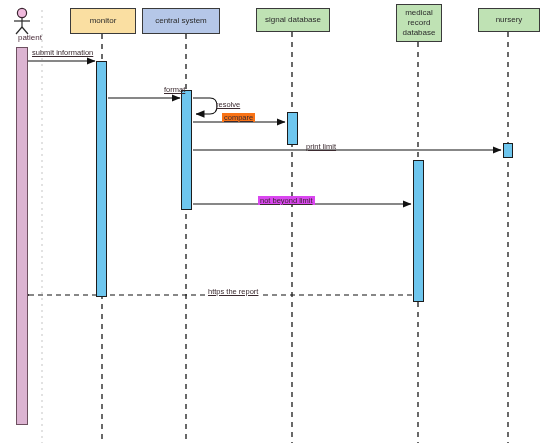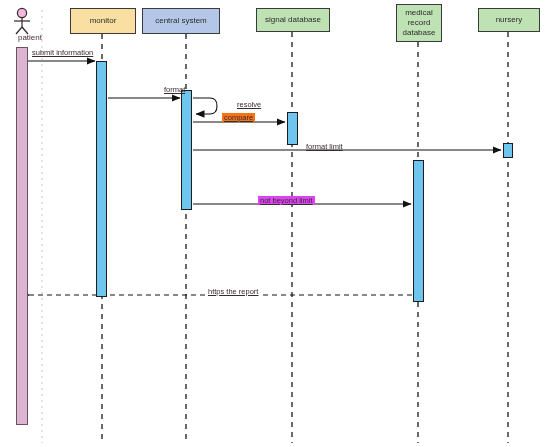--- a/index.html
+++ b/index.html
@@ -161,20 +161,20 @@
 
   <div class="activation patient-bar" style="left:16px; top:47px; width:12px; height:378px;"></div>
   <div class="activation" style="left:96px; top:61px; width:11px; height:236px;"></div>
   <div class="activation" style="left:181px; top:90px; width:11px; height:120px;"></div>
   <div class="activation" style="left:287px; top:112px; width:11px; height:33px;"></div>
   <div class="activation" style="left:413px; top:160px; width:11px; height:142px;"></div>
   <div class="activation" style="left:503px; top:143px; width:10px; height:15px;"></div>
 
   <div class="msg-label" style="left:32px; top:48px;">submit information</div>
   <div class="msg-label" style="left:129px; top:85px;margin-left:35px;">format</div>
-  <div class="msg-label" style="left:237px; top:100px;">resolve</div>
+  <div class="msg-label" style="left:216px; top:100px;">resolve</div>
   <div class="msg-label" style="left:222px; top:113px; background:#f97316; padding:0 2px;">compare</div>
-  <div class="msg-label" style="left:306px; top:142px;">format limit</div>
+  <div class="msg-label" style="left:306px; top:142px;">print limit</div>
   <div class="msg-label" style="left:258px; top:196px; background:#d946ef; padding:0 2px;">not beyond limit</div>
   <div class="msg-label" style="left:206px; top:287px; background:#ffffff; padding:0 2px;">https the report</div>
 
 
 </div>
 
 </body></html>

